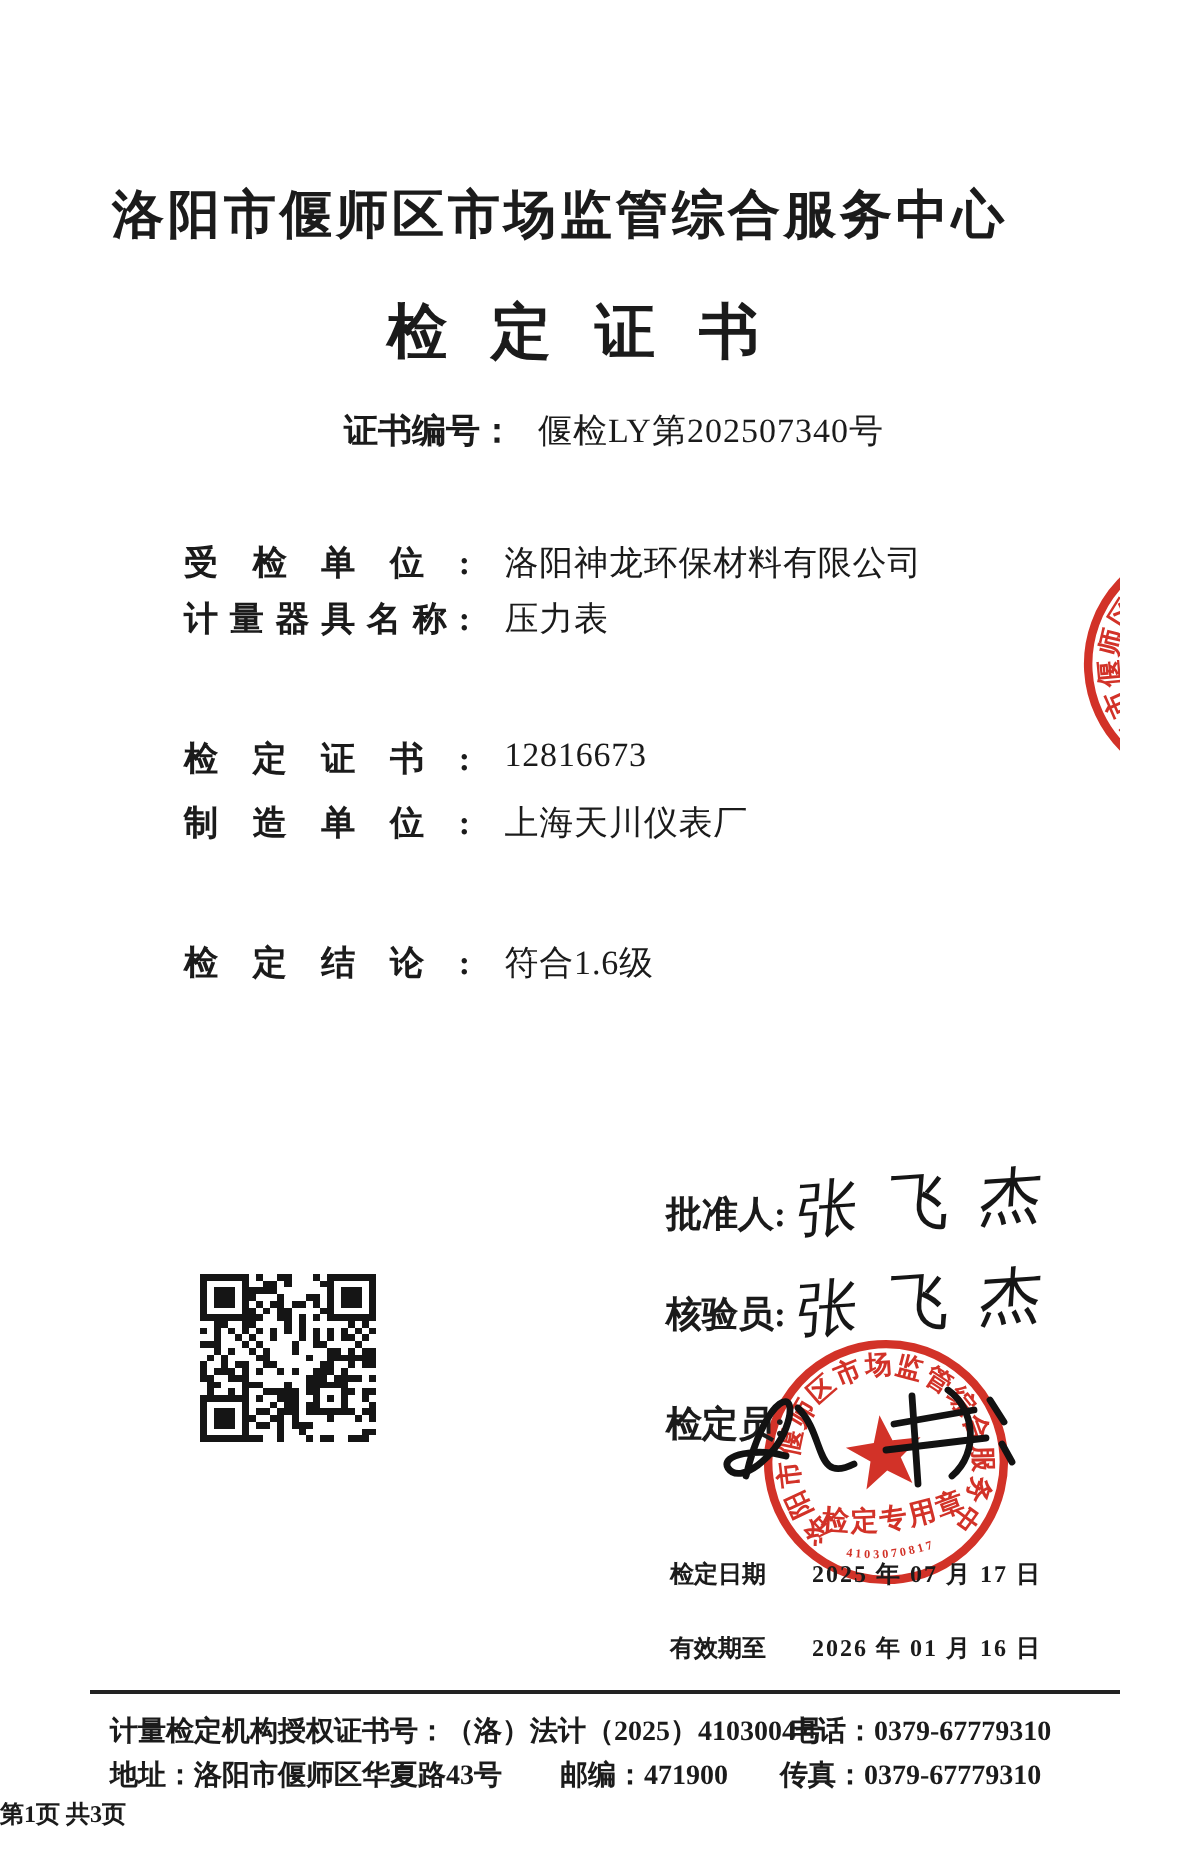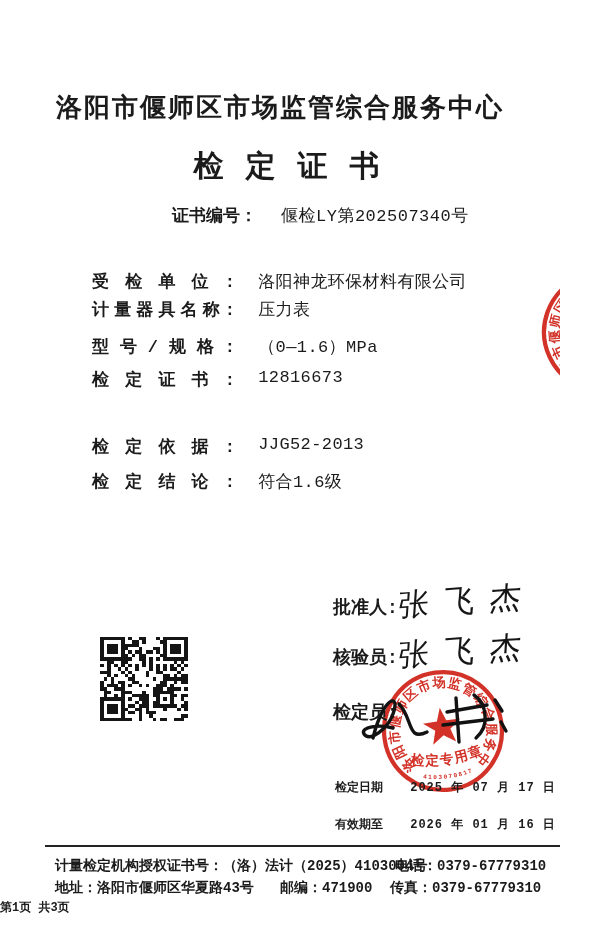--- a/index.html
+++ b/index.html
@@ -1,27 +1,27 @@
 <!DOCTYPE html>
 <html><head>
 <meta charset="utf-8">
 <style>
   html,body{margin:0;padding:0;background:#ffffff;}
   .page{
     position:relative;width:560px;height:926px;background:#ffffff;
-    overflow:hidden;font-family:Liberation Mono, monospace;color:#1b1b1b;
+    overflow:hidden;font-family:Liberation Serif, serif;color:#1b1b1b;
   }
   .abs{position:absolute;}
   
   .org-title{top:90px;left:0;right:0;text-align:center;font-size:26px;font-weight:700;letter-spacing:2px;}
   .doc-title{top:146px;left:0;right:0;text-align:center;font-size:30px;font-weight:700;letter-spacing:22px;text-indent:22px;padding-left:13px;}
   
   .certno{top:204px;left:172px;font-size:17px;}
   .certno .lbl{font-weight:700;}
-  .certno .val{font-weight:500;margin-left:24px;letter-spacing:.5px;}
+  .certno .val{font-weight:500;margin-left:12px;letter-spacing:.5px;}
   
   .field{left:92px;height:24px;font-size:17px;white-space:nowrap;}
   .flabel{display:inline-block;width:143px;font-weight:700;text-align:justify;text-align-last:justify;text-justify:inter-character;vertical-align:top;}
   .fvalue{display:inline-block;margin-left:13px;font-weight:500;letter-spacing:.4px;vertical-align:top;}
   
   .sigrow{left:333px;font-size:18px;font-weight:700;z-index:3;}
   .sig{position:absolute;z-index:3;font-size:31px;font-weight:500;color:#161616;
        letter-spacing:15px;white-space:nowrap;transform:rotate(-4deg) skewX(-8deg);}
   
   .daterow{left:335px;font-size:12px;font-weight:700;white-space:nowrap;z-index:3;}
@@ -55,31 +55,27 @@
   </div>
 
   <div class="abs field" style="top:298px">
     <span class="flabel">计量器具名称:</span>
     <span class="fvalue">压力表</span>
   </div>
   <div class="abs field" style="top:270px">
     <span class="flabel">受检单位:</span>
     <span class="fvalue">洛阳神龙环保材料有限公司</span>
   </div>
-  <div class="abs field" style="top:335px">
-    <span class="flabel">型号/规格:</span>
-    <span class="fvalue">（0—1.6）MPa</span>
-  </div>
   <div class="abs field" style="top:368px">
     <span class="flabel">检定证书:</span>
     <span class="fvalue">12816673</span>
   </div>
-  <div class="abs field" style="top:435px">
-    <span class="flabel">检定依据:</span>
-    <span class="fvalue">JJG52-2013</span>
+  <div class="abs field" style="top:400px">
+    <span class="flabel">制造单位:</span>
+    <span class="fvalue">上海天川仪表厂</span>
   </div>
   <div class="abs field" style="top:470px">
     <span class="flabel">检定结论:</span>
     <span class="fvalue">符合1.6级</span>
   </div>
 
   <div class="abs qr" id="qr"><svg width="88" height="84" viewBox="0 0 25 25" preserveAspectRatio="none" shape-rendering="crispEdges">
         <g fill="#151515">
           <rect x="0" y="0" width="1" height="1"></rect>
           <rect x="1" y="0" width="1" height="1"></rect>

